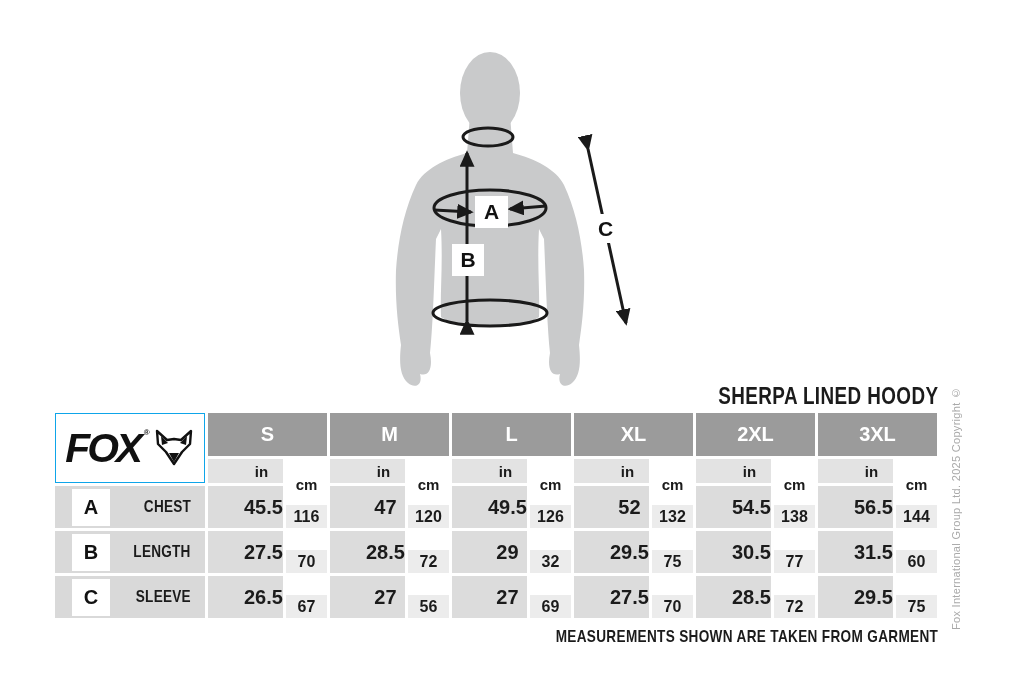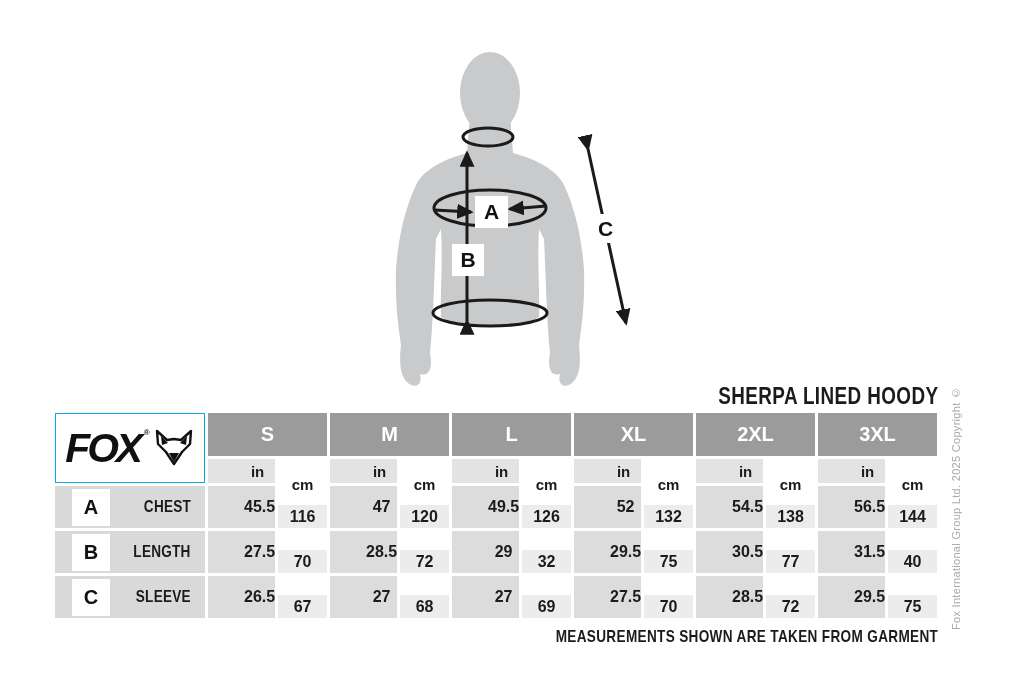--- a/index.html
+++ b/index.html
@@ -56,21 +56,21 @@
     justify-content:center; gap:4px;
   }
   .fox-text {
     font-size:40px; font-weight:bold; font-style:italic; color:#111;
     letter-spacing:-3px; transform:scaleX(1.02); line-height:1;
   }
   .reg-mark { font-size:8px; color:#111; align-self:flex-start; margin-top:14px; }
   .size-h { grid-column:span 2; background:#9b9b9b; color:#ffffff; font-size:20px; }
   .unit-in { background:#e3e3e3; font-size:15px;padding-left:32px; }
   .unit-cm { background:#737373; font-size:15px;margin-top:25px; }
-  .val-in  { background:#dcdcdc; font-size:16px;padding-left:36px; }
+  .val-in  { background:#dcdcdc; font-size:20px;padding-left:36px; }
   .val-cm  { background:#ececec; font-size:16px;margin-top:19px; }
   .row-head {
     background:#d9d9d9; justify-content:space-between; padding:0 14px 0 17px;
   }
   .letter-box {
     width:38px; height:37px; background:#ffffff; display:flex;
     align-items:center; justify-content:center; font-size:20px;
     font-weight:bold; color:#111;
   }
   .measure-label {
@@ -200,30 +200,30 @@
     <div class="cell val-cm">70</div>
     <div class="cell val-in">28.5</div>
     <div class="cell val-cm">72</div>
     <div class="cell val-in">29</div>
     <div class="cell val-cm">32</div>
     <div class="cell val-in">29.5</div>
     <div class="cell val-cm">75</div>
     <div class="cell val-in">30.5</div>
     <div class="cell val-cm">77</div>
     <div class="cell val-in">31.5</div>
-    <div class="cell val-cm">40</div>
+    <div class="cell val-cm">60</div>
 
     <div class="cell row-head">
       <span class="letter-box">C</span>
       <span class="measure-label">SLEEVE</span>
     </div>
     <div class="cell val-in">26.5</div>
     <div class="cell val-cm">67</div>
     <div class="cell val-in">27</div>
-    <div class="cell val-cm">68</div>
+    <div class="cell val-cm">56</div>
     <div class="cell val-in">27</div>
     <div class="cell val-cm">69</div>
     <div class="cell val-in">27.5</div>
     <div class="cell val-cm">70</div>
     <div class="cell val-in">28.5</div>
     <div class="cell val-cm">72</div>
     <div class="cell val-in">29.5</div>
     <div class="cell val-cm">75</div>
   </div>
 

